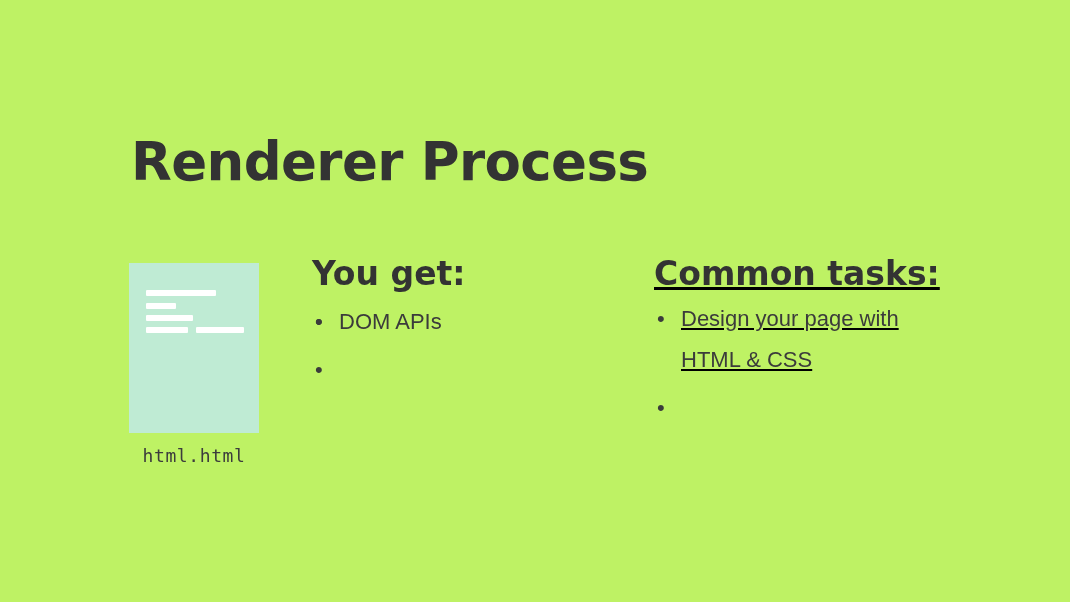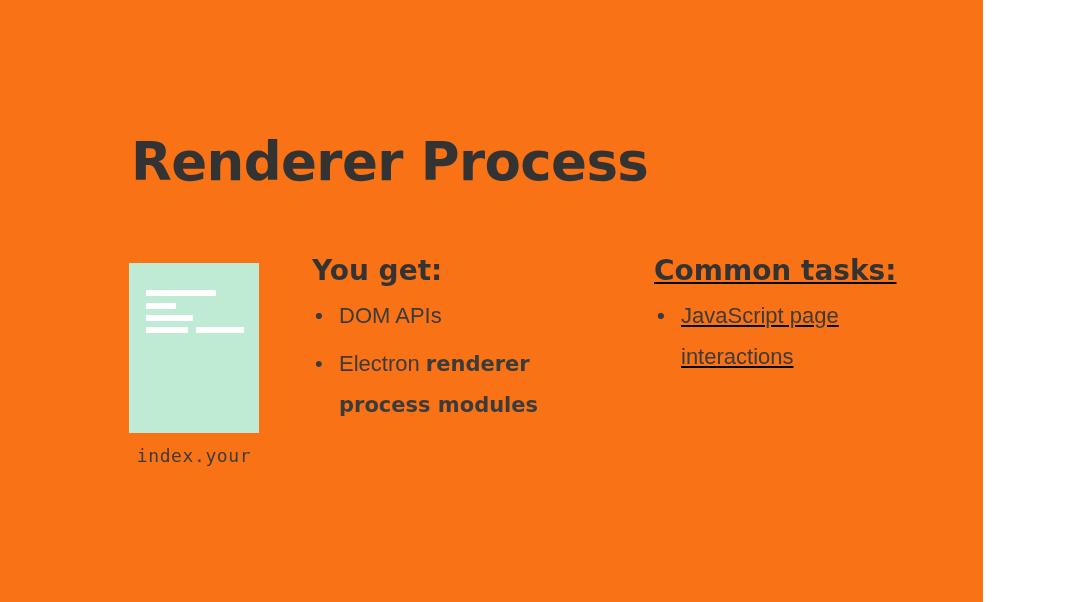--- a/index.html
+++ b/index.html
@@ -9,23 +9,23 @@
   body {
     width: 1071px;
     height: 602px;
     background: #ffffff;
     font-family: "Liberation Sans", sans-serif;
     overflow: hidden;
   }
 
   .slide {
     position: relative;
-    width: 983px;
+    width: 1070px;
     height: 602px;
-    background: #f97316;
+    background: #bef264;
   }
 
   
   .slide-title {
     position: absolute;
     left: 131px;
     top: 132px;
     font-family: "DejaVu Sans", sans-serif;
     font-size: 53px;
     font-weight: bold;
@@ -74,21 +74,21 @@
   
   .column {
     position: absolute;
     top: 254px;
   }
   .column.col-left  { left: 312px; width: 290px; }
   .column.col-right { left: 654px; width: 300px; text-decoration: underline; }
 
   .col-heading {
     font-family: "DejaVu Sans", sans-serif;
-    font-size: 28px;
+    font-size: 33px;
     font-weight: bold;
     color: #333333;
     line-height: 1.2;
     margin-bottom: 4px;
     white-space: nowrap;
   }
 
   ul.bullet-list {
     list-style: none;
     margin: 0;
@@ -128,46 +128,45 @@
   <div class="slide-title">Renderer Process</div>
 
   <div class="doc-block">
     <div class="doc-icon">
       <div class="doc-line l1"></div>
       <div class="doc-line l2"></div>
       <div class="doc-line l3"></div>
       <div class="doc-line l4"></div>
       <div class="doc-line l5"></div>
     </div>
-    <div class="doc-filename">index.your</div>
+    <div class="doc-filename">html.html</div>
   </div>
 
   <div class="column col-left">
     <div class="col-heading">You get:</div>
     <ul class="bullet-list">
       <li>
         <span class="bullet-dot">•</span>
       </li>
       <li>
         <span class="bullet-dot">•</span>
         <span class="bullet-text">DOM APIs</span>
       </li>
       <li>
         <span class="bullet-dot">•</span>
-        <span class="bullet-text">Electron <b>renderer process modules</b></span>
       </li>
     </ul>
   </div>
 
   <div class="column col-right">
     <div class="col-heading">Common tasks:</div>
     <ul class="bullet-list">
       <li>
         <span class="bullet-dot">•</span>
+        <span class="bullet-text">Design your page with HTML &amp; CSS</span>
       </li>
       <li>
         <span class="bullet-dot">•</span>
-        <span class="bullet-text">JavaScript page interactions</span>
       </li>
     </ul>
   </div>
 
 </div>
 
 </body></html>

